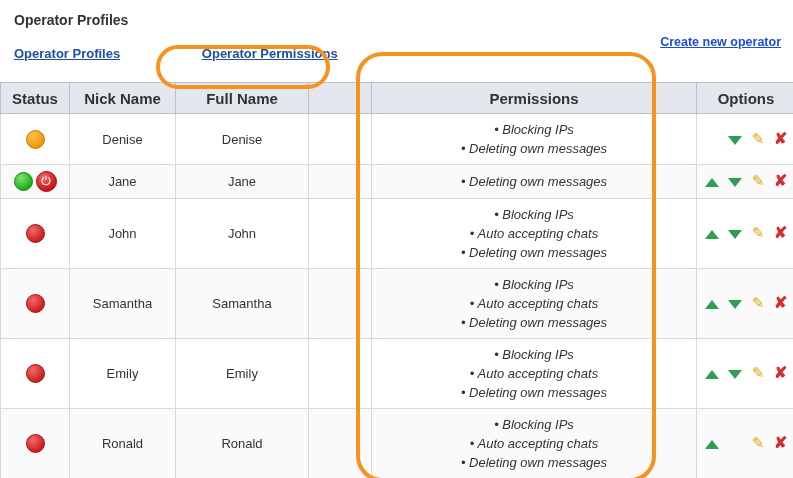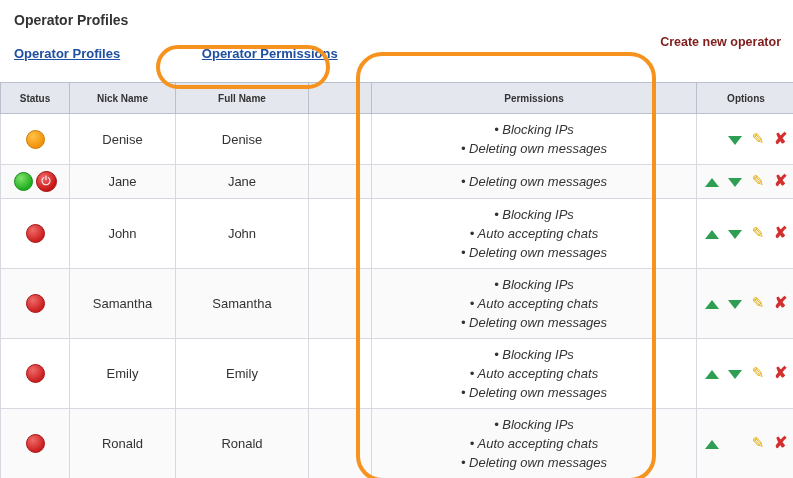--- a/index.html
+++ b/index.html
@@ -40,35 +40,36 @@
   .tab-permissions { color: #1f4fa0; }
   .links-top {
     position: absolute;
     right: 12px;
     top: -12px;
     text-align: right;
     line-height: 17px;
   }
   .links-top a {
     display: block;
-    color: #7f1d1d;
+    color: #1d4ed8;
     font-weight: bold;
     font-size: 12.5px;
+    text-decoration: underline;
     cursor: pointer;
   }
   table.op-table {
     border-collapse: collapse;
     width: 779px;
     margin: 6px auto 0 auto;
     table-layout: fixed;
   }
   table.op-table th {
     background: #e4e7ee;
     border: 1px solid #b9bfcc;
-    font-size: 10px;
+    font-size: 15px;
     font-weight: bold;
     color: #333333;
     height: 28px;
     text-align: center;
   }
   table.op-table td {
     border: 1px solid #d6d9e0;
     text-align: center;
     font-size: 13px;
     color: #333333;

